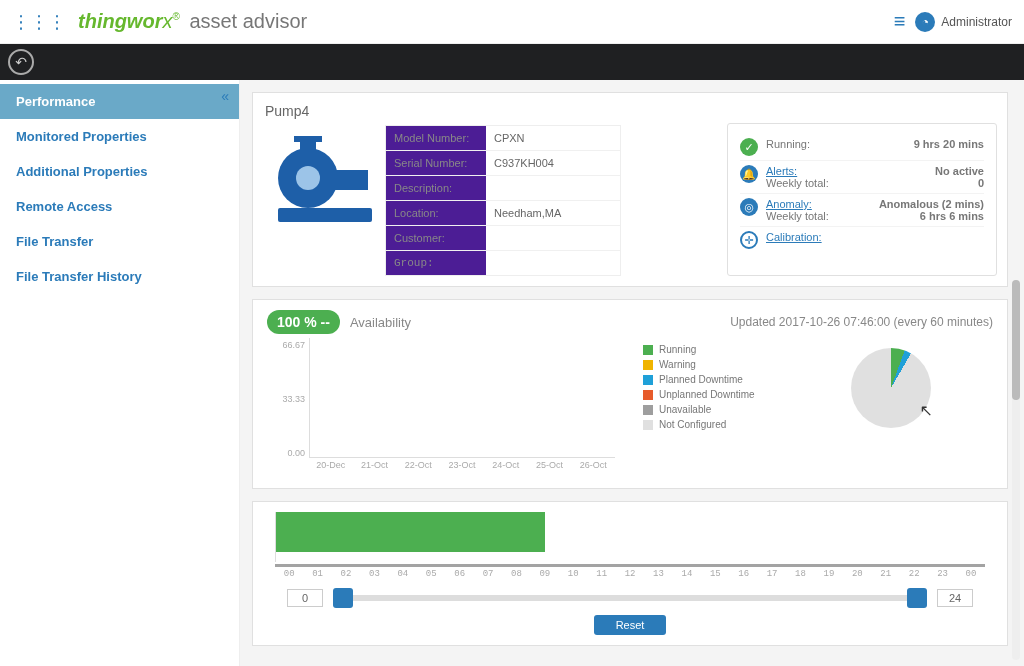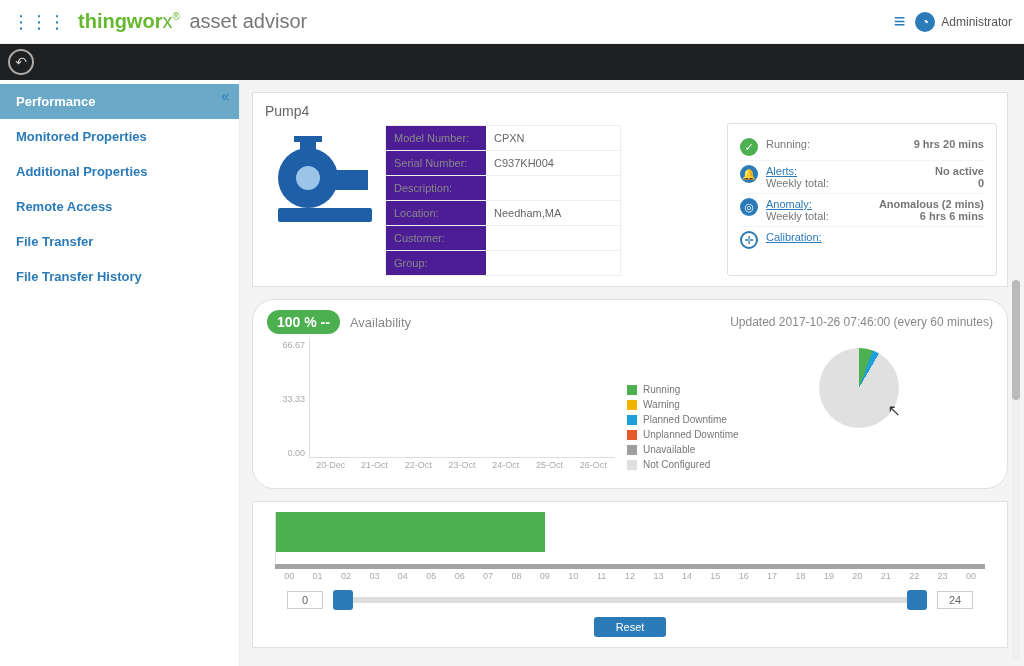--- a/index.html
+++ b/index.html
@@ -1,20 +1,20 @@
 <!DOCTYPE html>
 <html><head>
 <meta charset="utf-8">
 <style>
   * { box-sizing: border-box; margin: 0; padding: 0; }
   body { font-family: "Segoe UI", Arial, sans-serif; font-size: 12px; color: #444; background: #fff; width: 1024px; height: 666px; overflow: hidden; }
   .topbar { height: 44px; display: flex; align-items: center; padding: 0 12px; border-bottom: 1px solid #eee; }
   .grid-icon { color: #2b7bb9; font-size: 18px; margin-right: 12px; cursor: pointer; }
   .brand { font-size: 20px; color: #444; }
-  .brand .tw { color: #66b82e; font-weight: 600; }
+  .brand .tw { color: #66b82e; font-weight: 600; font-style: italic; }
   .brand .x { font-weight: 400; }
   .brand-sub { color: #777; font-weight: 300; margin-left: 4px; }
   .topbar .spacer { flex: 1; }
   .hamburger-icon { color: #2b7bb9; font-size: 20px; margin-right: 10px; cursor: pointer; }
   .user-pill { display: flex; align-items: center; gap: 6px; color: #555; }
   .user-avatar { width: 20px; height: 20px; border-radius: 50%; background: #2b7bb9; display:flex; align-items:center; justify-content:center; color:#fff; font-size:12px; }
   .blackbar { height: 36px; background: #1f2022; display: flex; align-items: center; padding: 0 8px; }
   .back-circle { width: 26px; height: 26px; border: 2px solid #aaa; border-radius: 50%; display:flex; align-items:center; justify-content:center; color:#ccc; cursor:pointer; font-size:14px; }
   .body { display:flex; height: calc(666px - 44px - 36px); }
   .sidebar { width: 240px; background:#fff; border-right:1px solid #eee; padding-top:4px; position:relative; }
@@ -28,58 +28,58 @@
 
   
   .asset-panel { display:flex; padding:0; }
   .asset-left { width:380px; padding:10px 12px; }
   .asset-title { font-size:14px; color:#666; margin-bottom:6px; }
   .asset-row { display:flex; align-items:flex-start; }
   .asset-img { width:120px; height:110px; display:flex; align-items:center; justify-content:center; }
   .pump-svg { width:110px; height:100px; }
   .meta-table { flex:1; width:320px; border:1px solid #eee; }
   .meta-tr { display:flex; border-bottom:1px solid #f0f0f0; }
-  .meta-tr:last-child { border-bottom:none; }
+  .meta-tr:last-child { border-bottom:none;font-family:Liberation Mono, monospace; }
   .meta-k { width:100px; padding:6px 8px; background:#4c1d95; color:#888; font-size:11px; }
   .meta-v { flex:1; padding:6px 8px; color:#666; font-size:11px; }
   .status-box { width:270px; margin:30px 10px 10px auto; border:1px solid #e0e0e0; border-radius:3px; padding:10px 12px; }
   .st-row { display:flex; align-items:flex-start; gap:8px; padding:4px 0; border-bottom:1px solid #f3f3f3; font-size:11px; }
   .st-row:last-child { border-bottom:none; }
   .st-ico { width:18px; height:18px; border-radius:50%; display:flex; align-items:center; justify-content:center; color:#fff; font-size:11px; flex-shrink:0; }
   .st-mid { flex:1; color:#777; }
   .st-mid .lk { color:#2b7bb9; text-decoration:underline; cursor:pointer; }
   .st-val { color:#777; text-align:right; min-width:90px;font-weight:bold; }
 
   
-  .avail { padding:10px 14px; position:relative;border-radius:22px; }
+  .avail { padding:10px 14px; position:relative; }
   .avail-head { display:flex; align-items:center; gap:10px; margin-bottom:4px; }
   .pct-badge { background:#4caf50; color:#fff; font-weight:700; border-radius:14px; padding:4px 10px; font-size:14px; }
   .avail-title { color:#888; font-size:13px; }
   .avail-upd { margin-left:auto; color:#888; font-size:12px; }
-  .avail-body { display:flex; gap:12px; }
+  .avail-body { display:flex; gap:28px; }
   .chart-box { width:340px; height:140px; position:relative; margin-left:8px; }
   .y-axis { position:absolute; left:0; top:0; bottom:20px; width:32px; display:flex; flex-direction:column; justify-content:space-between; text-align:right; color:#aaa; font-size:9px; padding:2px 2px 0 0;}
   .plot { position:absolute; left:34px; right:0; top:0; bottom:20px; border-left:1px solid #ddd; border-bottom:1px solid #ddd; display:flex; align-items:flex-end; }
   .bar-slot { flex:1; display:flex; flex-direction:column; justify-content:flex-end; align-items:center; }
   .bar-seg { width:70%; }
   .x-axis { position:absolute; left:34px; right:0; bottom:0; height:18px; display:flex; }
   .x-lbl { flex:1; text-align:center; color:#aaa; font-size:9px; }
-  .legend { width:160px; padding:4px 0;margin-top:40px; }
+  .legend { width:160px; padding:4px 0; }
   .leg-row { display:flex; align-items:center; gap:6px; font-size:10px; color:#777; padding:2px 0; }
   .leg-sw { width:10px; height:10px; }
   .pie-box { width:120px; height:100px; position:relative; display:flex; align-items:center; justify-content:center; }
   .pie { width:80px; height:80px; border-radius:50%; background:conic-gradient(#4caf50 0deg 20deg, #1fa0d8 20deg 30deg, #e0e0e0 30deg 360deg); }
   .cursor-arrow{ position:absolute; right:18px; bottom:18px; font-size:16px; color:#333; }
 
   
   .tl-panel { padding:10px 14px; }
   .tl-title { color:#777; font-size:13px; margin-bottom:8px; }
   .tl-bar-area { position:relative; height:50px; border-left:1px solid #ddd; margin-left:8px; margin-right:8px; }
   .tl-fill { position:absolute; left:0; top:0; bottom:10px; width:38%; background:#4caf50; }
-  .tl-axis { display:flex; margin:2px 8px 0 8px; border-top:5px solid #a3a3a3; }
+  .tl-axis { display:flex; margin:2px 8px 0 8px; border-top:3px solid #a3a3a3;font-family:Liberation Mono, monospace; }
   .tl-tick { flex:1; text-align:center; font-size:9px; color:#aaa; padding-top:2px; }
   .slider-row { display:flex; align-items:center; gap:10px; margin:10px 20px 0; }
   .slider-val { width:36px; border:1px solid #ccc; text-align:center; font-size:11px; padding:2px 0; color:#666; }
   .slider-track { flex:1; height:6px; background:#ddd; position:relative; border-radius:3px; }
   .slider-thumb { position:absolute; top:-7px; width:20px; height:20px; background:#2b7bb9; border-radius:3px; }
   .reset-row { text-align:center; margin-top:8px; }
   .reset-btn { display:inline-block; background:#2b7bb9; color:#fff; padding:4px 22px; border-radius:3px; font-size:11px; cursor:pointer; }
 </style>
 </head>
 <body>

